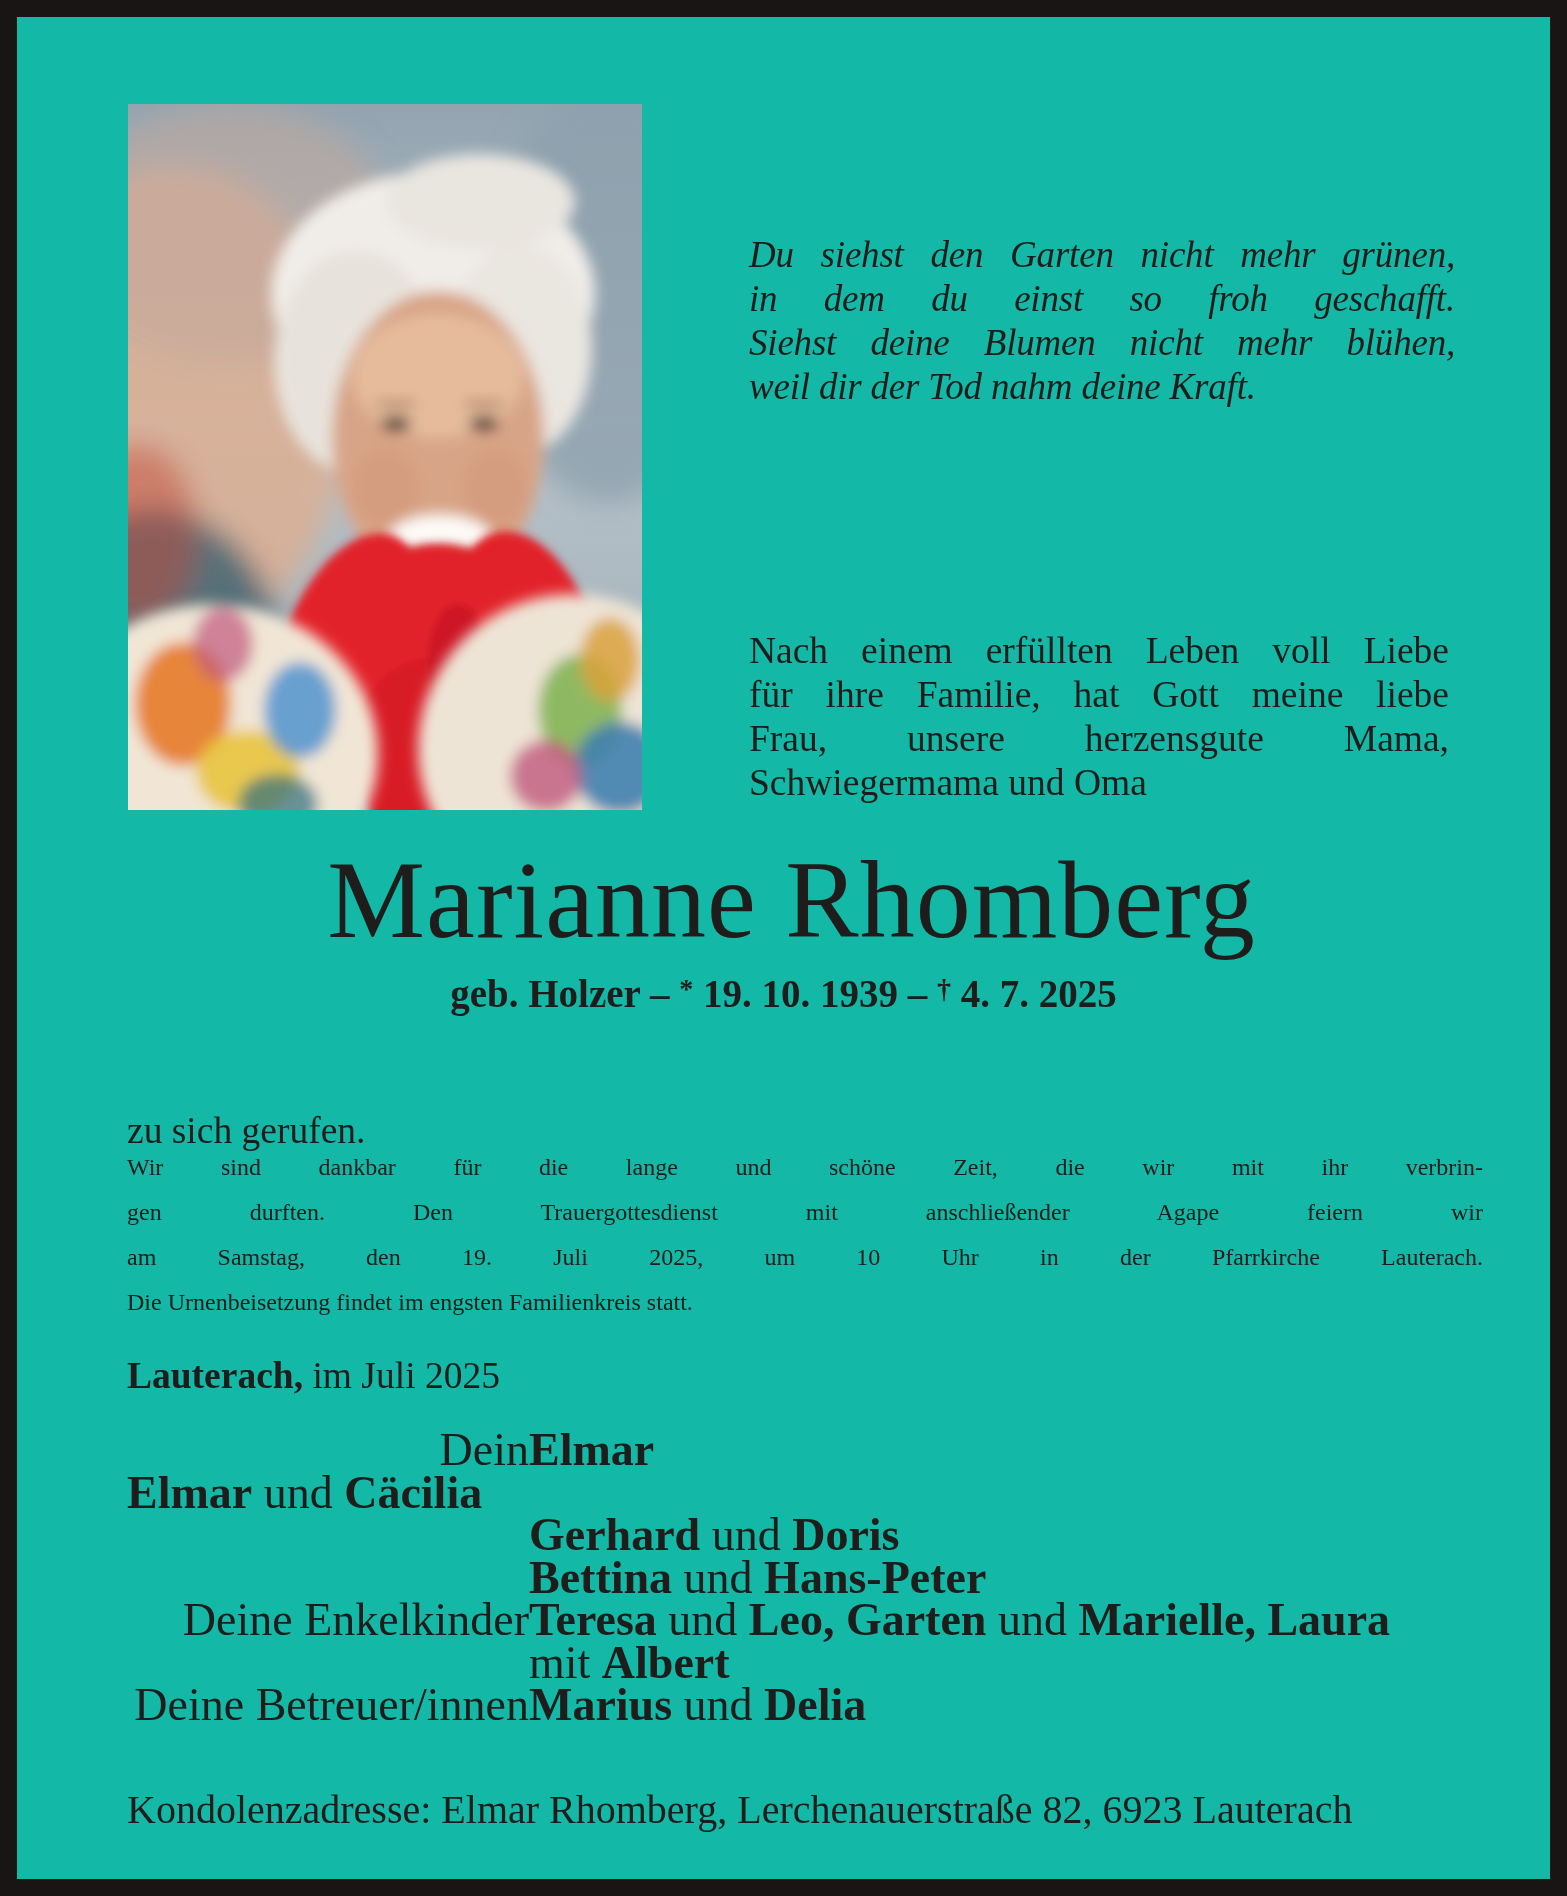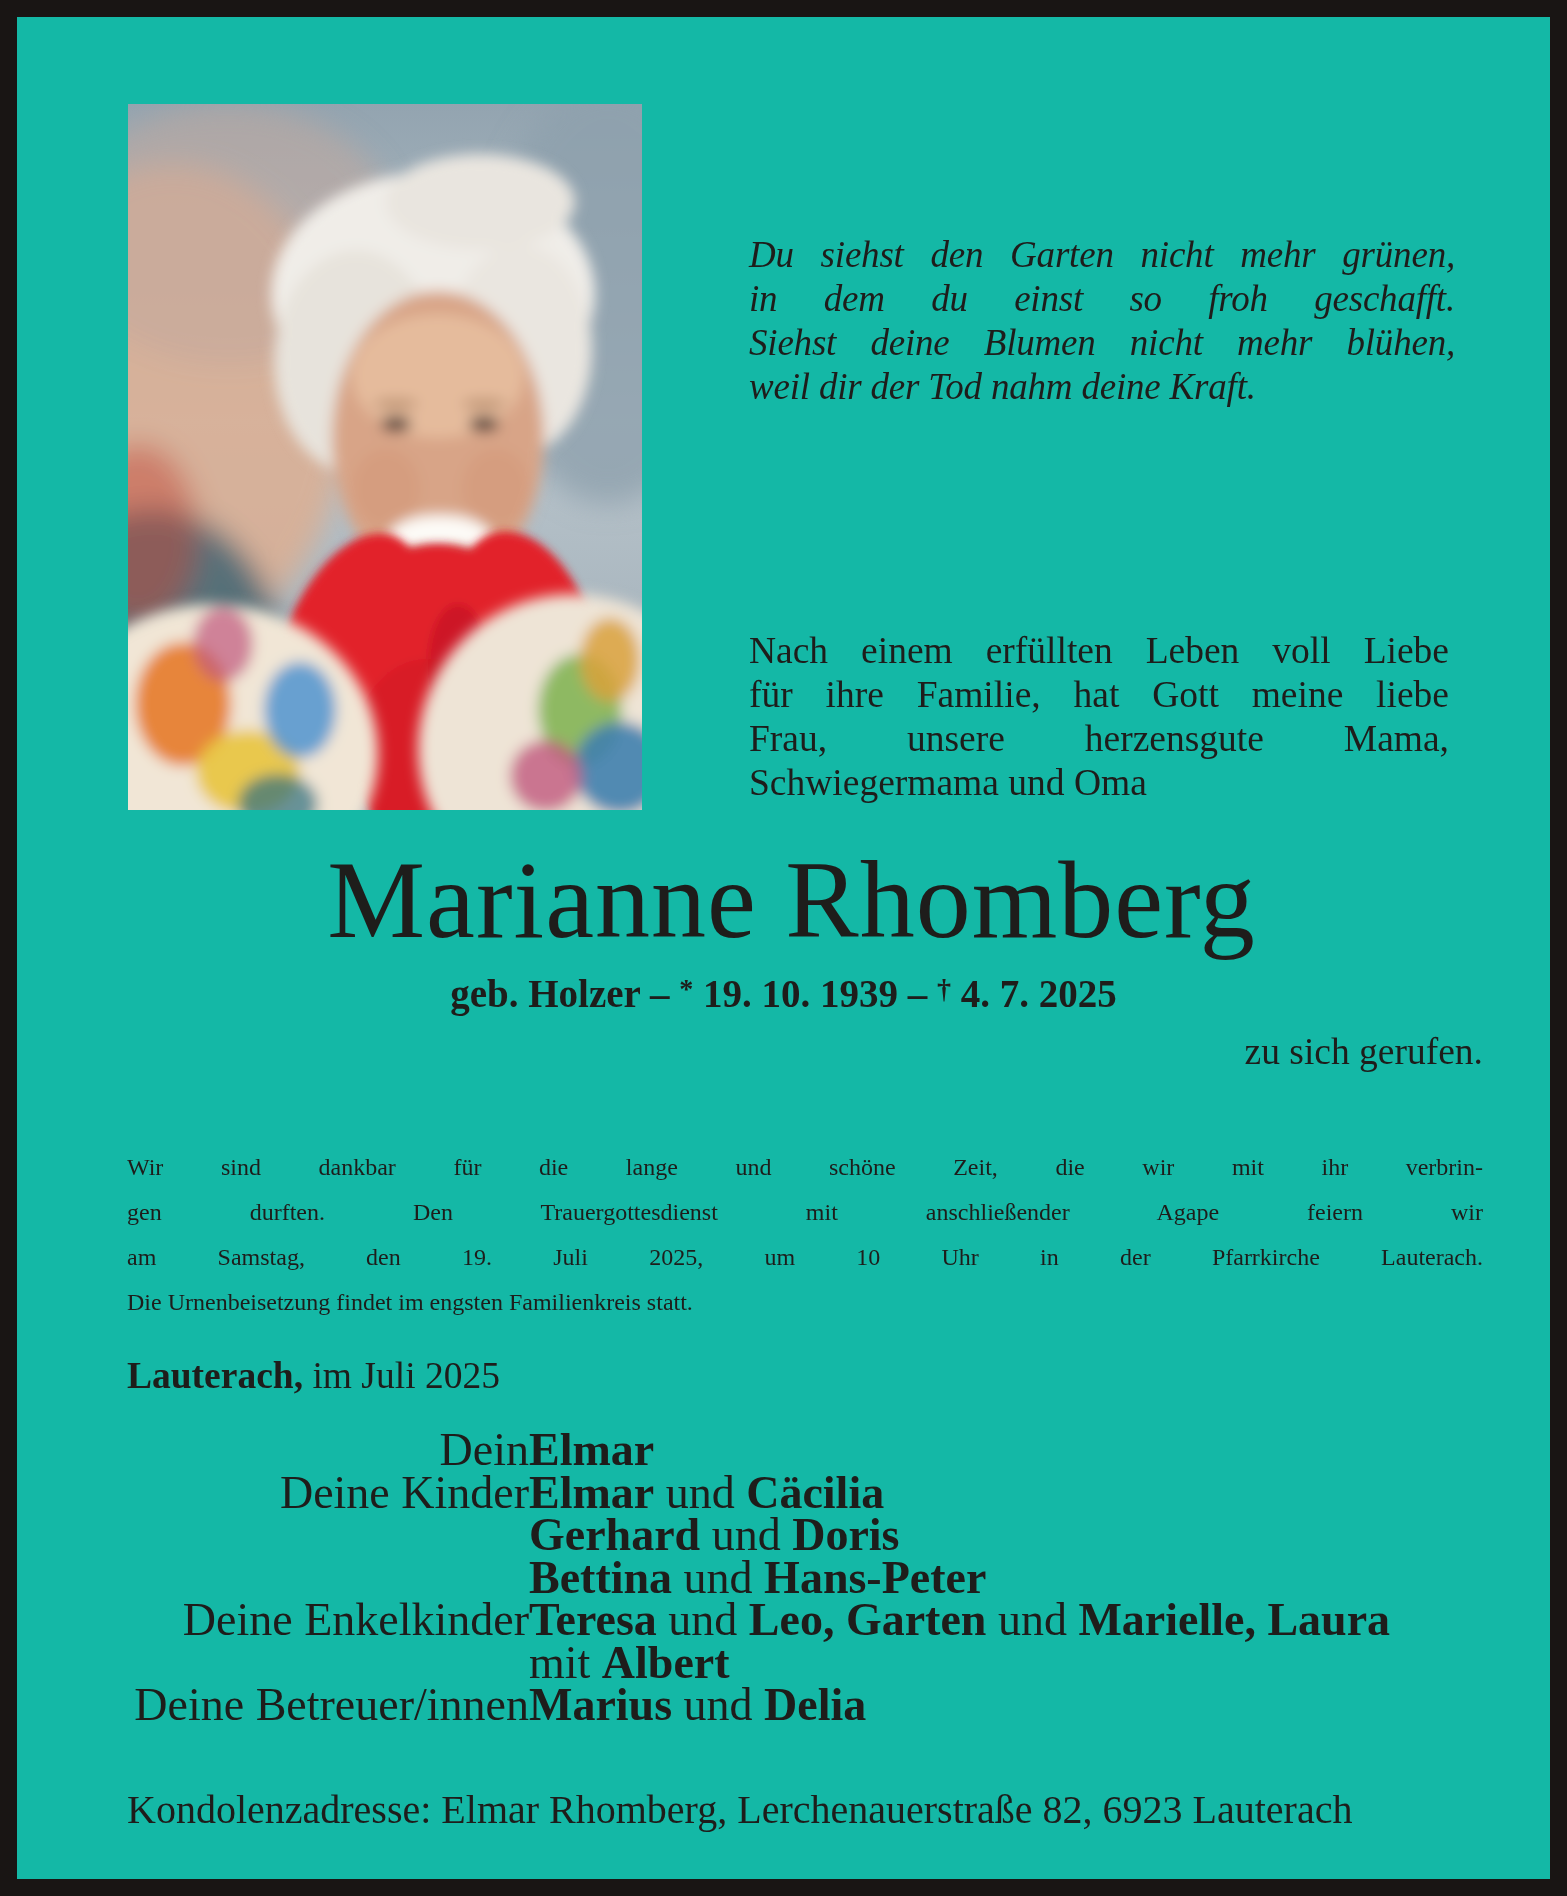--- a/index.html
+++ b/index.html
@@ -51,22 +51,22 @@
   }
   .subline{
     position:absolute;left:0;top:950px;width:100%;
     text-align:center;
     font-weight:bold;
     font-size:39px;line-height:44px;
   }
   .sym{font-size:0.72em;vertical-align:0.33em;}
   
   .called{
-    position:absolute;left:110px;top:1012px;width:1356px;
-    font-size:37.5px;line-height:45px;text-align:right;
+    position:absolute;left:110px;top:1091px;width:1356px;
+    font-size:37.5px;line-height:45px;
   }
   .para{
     position:absolute;left:110px;top:1128px;width:1356px;
     font-size:24px;line-height:45px;
   }
   .dateline{
     position:absolute;left:110px;top:1336px;width:1356px;
     font-size:37.5px;line-height:45px;
   }
   .b{font-weight:bold;}
@@ -190,21 +190,20 @@
       </div>
 
     <div class="dateline"><span class="b">Lauterach,</span><span> im Juli 2025</span></div>
 
     <div class="family">
         <div class="frow">
           <div class="flabel">Dein</div>
           <div class="fvalue"><span class="b">Elmar</span></div>
         </div>
         <div class="frow">
-          <div class="flabel">Deine Kinder</div>
           <div class="fvalue"><span class="b">Elmar</span><span> und </span><span class="b">Cäcilia</span></div>
         </div>
         <div class="frow">
           <div class="flabel"></div>
           <div class="fvalue"><span class="b">Gerhard</span><span> und </span><span class="b">Doris</span></div>
         </div>
         <div class="frow">
           <div class="flabel"></div>
           <div class="fvalue"><span class="b">Bettina</span><span> und </span><span class="b">Hans-Peter</span></div>
         </div>

